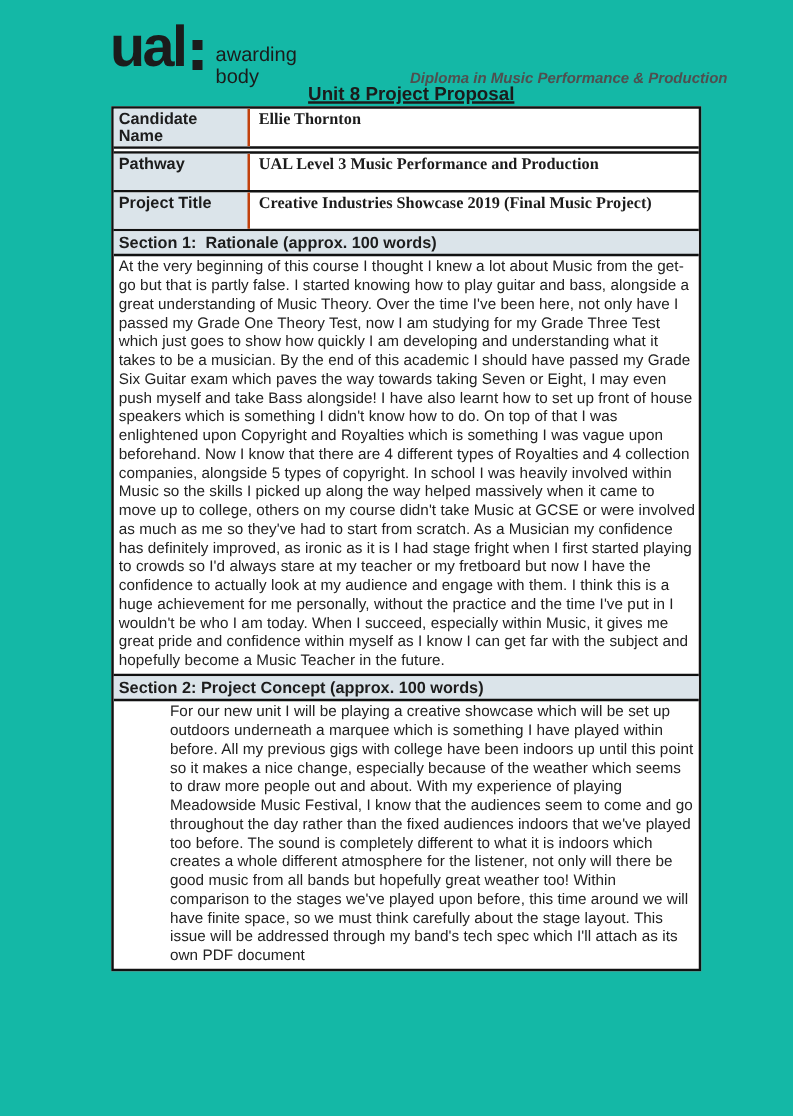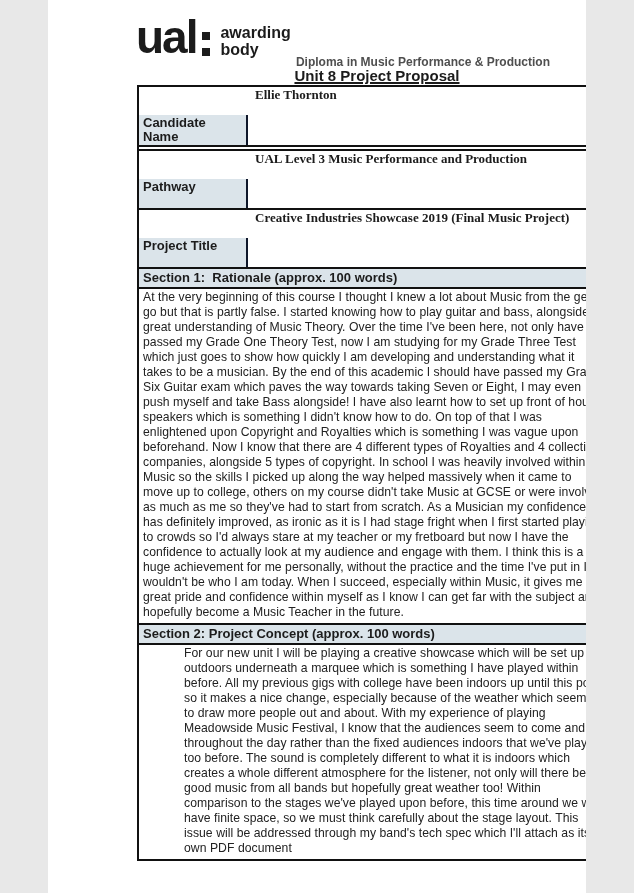--- a/index.html
+++ b/index.html
@@ -1,21 +1,21 @@
 <!DOCTYPE html>
 <html><head>
 <meta charset="utf-8">
 <style>
   html, body { margin: 0; padding: 0; background: #e8e8e8; }
   .page {
     position: relative;
-    width: 538px;
+    width: 634px;
     height: 893px;
     margin: 0 auto;
-    background: #ffffff;
+    background: #14b8a6;
     font-family: "Liberation Sans", sans-serif;
     color: #1c1c1c;
     overflow: hidden;
   }
 
   
   .logo-wrap {
     position: absolute;
     left: 88px;
     top: 16px;
@@ -33,33 +33,34 @@
     display: flex;
     flex-direction: column;
     justify-content: flex-end;
     gap: 8px;
     margin: 12px 10px 0 6px;
     height: 28px;
   }
   .ual-colon .sq { width: 8px; height: 8px; background: #1b1b1b; }
   .awarding-body {
     font-size: 16px;
-    font-weight: bold;
+    font-weight: normal;
     line-height: 17px;
     color: #1b1b1b;
-    margin-top: 8px;
+    margin-top: 20px;
     white-space: pre-line;
   }
   .diploma-line {
     position: absolute;
     top: 55px;
-    right: 36px;
+    right: 52px;
     font-size: 12px;
     font-weight: bold;
     color: #4f4f4f;
+    font-style: italic;
   }
   .page-title {
     position: absolute;
     top: 67px;
     left: 90px;
     width: 478px;
     text-align: center;
     font-size: 15px;
     font-weight: bold;
     text-decoration: underline;
@@ -78,27 +79,26 @@
     box-sizing: border-box;
   }
   .field-row {
     display: flex;
     border-bottom: 2px solid #111;
   }
   .field-label {
     width: 100px;
     min-height: 27px;
     background: #dbe4ea;
-    border-right: 2px solid #0f172a;
+    border-right: 2px solid #c2410c;
     padding: 1px 3px 1px 4px;
     font-size: 13px;
     font-weight: bold;
     line-height: 14px;
     flex-shrink: 0;
-    margin-top: 28px;
   }
   .field-value {
     flex: 1;
     padding: 1px 4px 1px 7px;
     font-size: 13px;
     font-weight: bold;
     line-height: 14px;
     font-family: Liberation Serif, serif;
   }
   .section-heading {

